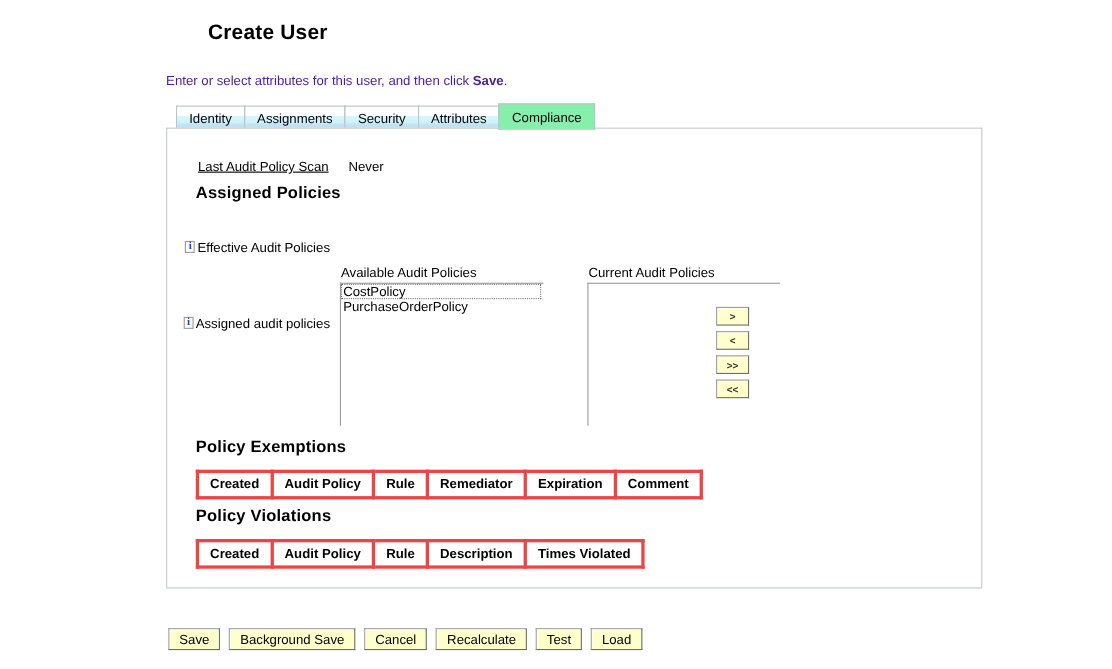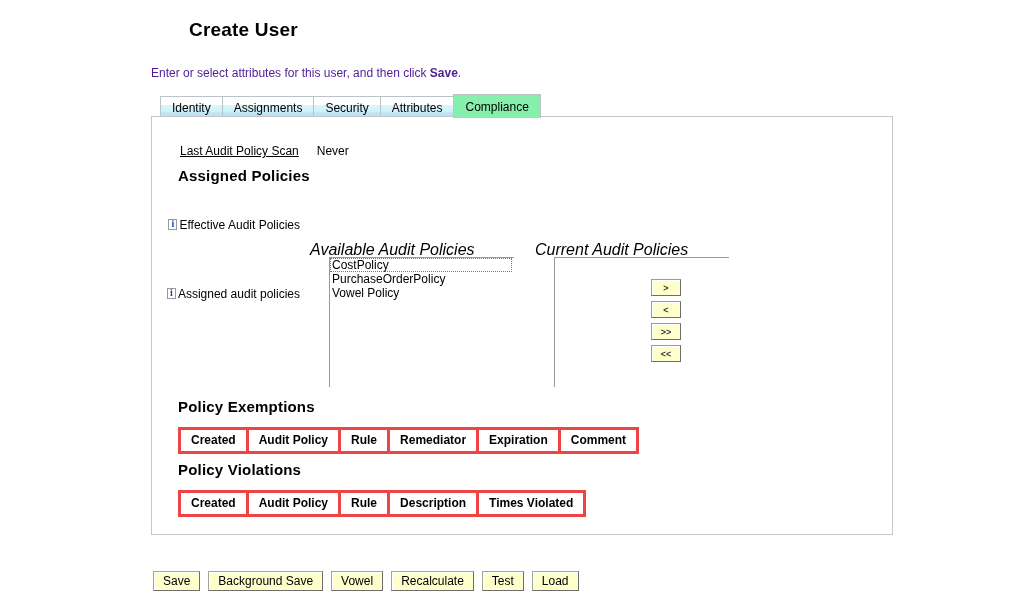--- a/index.html
+++ b/index.html
@@ -162,37 +162,35 @@
   #duallist {
     position: absolute;
     left: 157px;
     top: 124px;
     width: 560px;
     height: 146px;
   }
   .list-title {
     position: absolute;
     top: 0;
-    font-size: 16px;
-    color: #000;
-    white-space: nowrap;
-    font-style: italic;
+    font-size: 12px;
+    color: #000;
+    white-space: nowrap;
   }
   #title-available { left: 1px; }
   #title-current   { left: 226px; }
 
   .listbox {
     position: absolute;
     top: 16px;
     box-sizing: border-box;
     background: #ffffff;
     border-left: 1px solid #9b9b9b;
     border-top: 1px solid #9b9b9b;
     padding: 0;
-    margin-left: 20px;
   }
   #list-available {
     left: 0px;
     width: 185px;
     height: 130px;
   }
   #list-current {
     left: 225px;
     width: 175px;
     height: 130px;
@@ -324,21 +322,20 @@
   <div class="field-label" id="lbl-assigned"><span class="info-icon"></span><span>Assigned audit policies</span></div>
 
   <div id="duallist">
 
     <div class="list-title" id="title-available">Available Audit Policies</div>
     <div class="list-title" id="title-current">Current Audit Policies</div>
 
     <div class="listbox" id="list-available">
       <div class="opt selected">CostPolicy</div>
       <div class="opt">PurchaseOrderPolicy</div>
-      <div class="opt">Vowel Policy</div>
     </div>
 
     <div class="listbox" id="list-current"></div>
 
     <div id="transfer-buttons">
       <button class="xfer-btn">&gt;</button>
       <button class="xfer-btn">&lt;</button>
       <button class="xfer-btn">&gt;&gt;</button>
       <button class="xfer-btn">&lt;&lt;</button>
     </div>
@@ -371,17 +368,17 @@
       </tr>
     </thead>
     <tbody></tbody>
   </table>
 
 </div>
 
 <div id="action-bar">
   <button class="action-btn">Save</button>
   <button class="action-btn">Background Save</button>
-  <button class="action-btn">Vowel</button>
+  <button class="action-btn">Cancel</button>
   <button class="action-btn">Recalculate</button>
   <button class="action-btn">Test</button>
   <button class="action-btn">Load</button>
 </div>
 
 </body></html>

